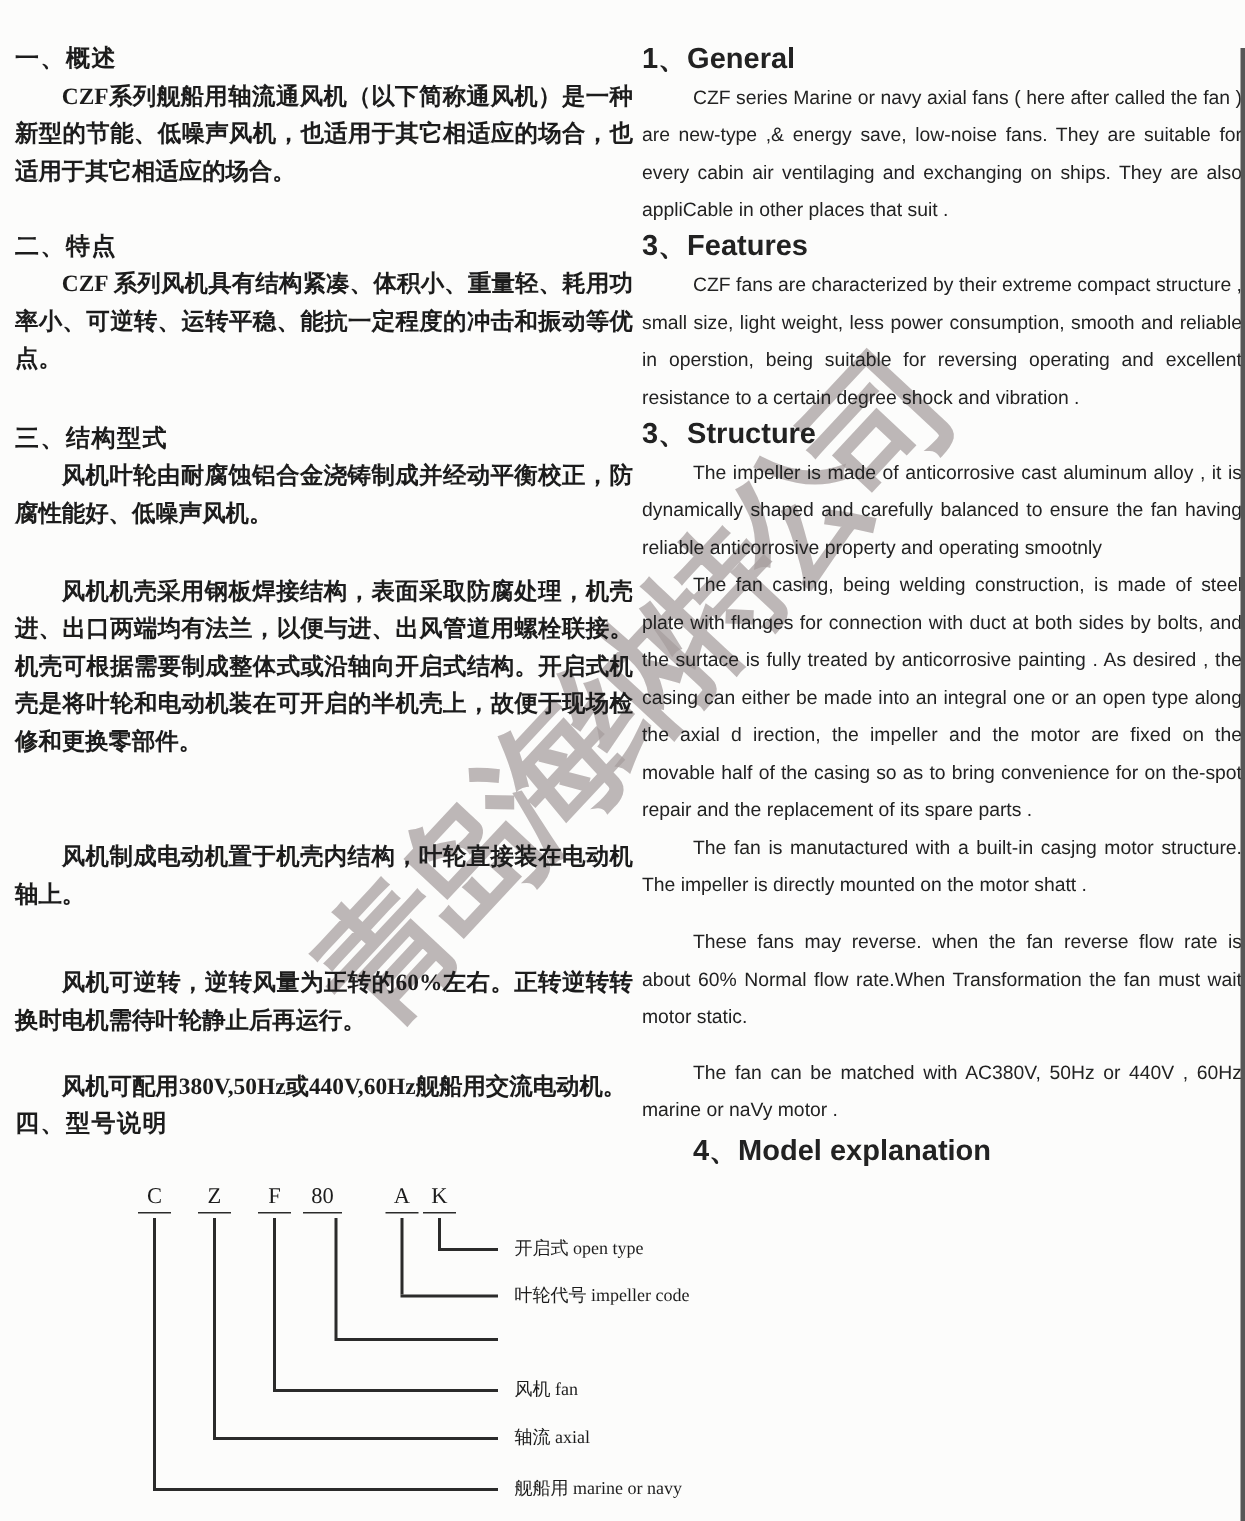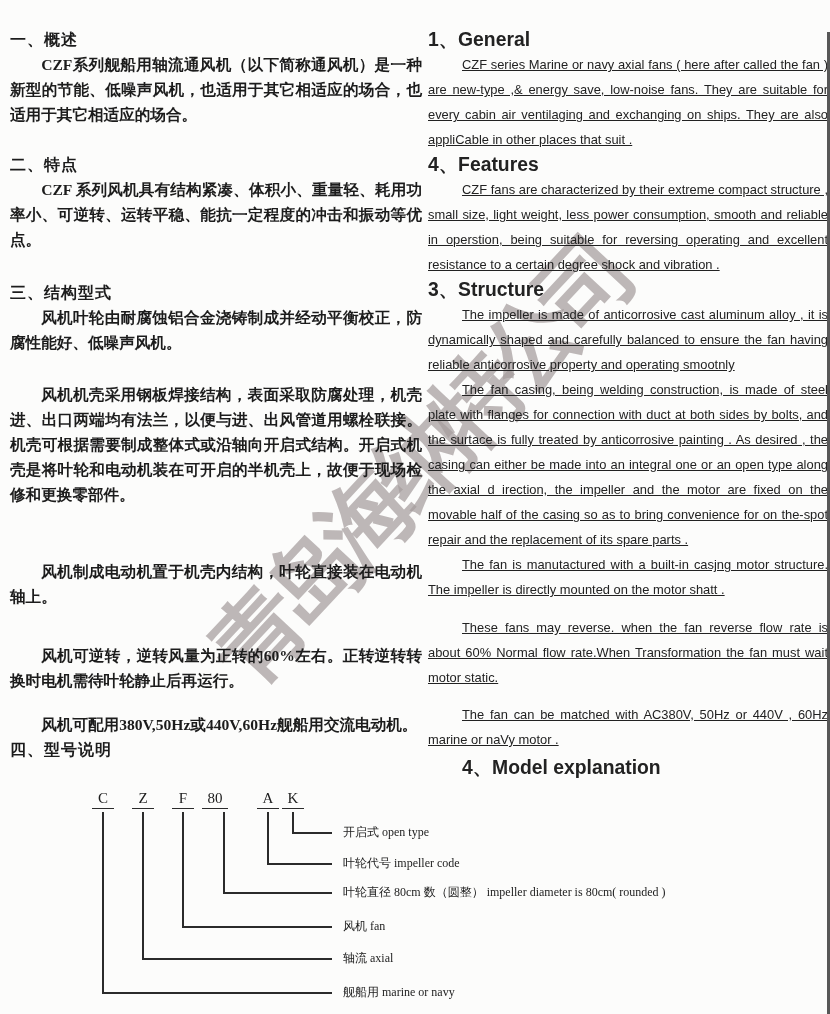--- a/index.html
+++ b/index.html
@@ -18,21 +18,21 @@
   }
   
   .col{position:absolute;top:0;z-index:2;}
   .col-zh{left:10px;width:412px;font-size:15.6px;line-height:25px;font-weight:bold;text-align:justify;}
   .col-en{left:428px;width:400px;font-size:12.9px;line-height:25px;text-align:justify;
           font-family:"Liberation Sans","DejaVu Sans",sans-serif;color:#222;}
   .col-zh .blk,.col-en .blk{position:absolute;left:0;width:100%;margin:0;}
   .zh-h{font-size:16px;letter-spacing:1px;}
   .zh-p{text-indent:2em;}
   .en-h{font-weight:bold;font-family:Liberation Sans, sans-serif;}
-  .en-p{text-indent:34px;text-decoration:underline;}
+  .en-p{text-indent:34px;}
   .indent34{padding-left:34px;}
   
   .scan-edge{position:absolute;right:0;top:32px;width:3px;height:982px;background:#575757;z-index:3;}
   
   .diagram{position:absolute;left:0;top:785px;width:830px;height:229px;z-index:2;
            font-family:"Liberation Serif","DejaVu Serif",serif;}
   .dletter{position:absolute;top:5px;width:22px;text-align:center;font-size:15px;
            padding-bottom:1px;border-bottom:1.6px solid #2b2b2b;}
   .vline{position:absolute;width:2px;background:#2b2b2b;}
   .hline{position:absolute;height:2px;background:#2b2b2b;}
@@ -55,21 +55,21 @@
     <p class="blk zh-p" style="top:382px">风机机壳采用钢板焊接结构，表面采取防腐处理，机壳进、出口两端均有法兰，以便与进、出风管道用螺栓联接。机壳可根据需要制成整体式或沿轴向开启式结构。开启式机壳是将叶轮和电动机装在可开启的半机壳上，故便于现场检修和更换零部件。</p>
     <p class="blk zh-p" style="top:559px">风机制成电动机置于机壳内结构，叶轮直接装在电动机轴上。</p>
     <p class="blk zh-p" style="top:643px">风机可逆转，逆转风量为正转的60%左右。正转逆转转换时电机需待叶轮静止后再运行。</p>
     <p class="blk zh-p" style="top:712px">风机可配用380V,50Hz或440V,60Hz舰船用交流电动机。</p>
     <h2 class="blk zh-h" style="top:737px">四、型号说明</h2>
   </div>
 
   <div class="col col-en">
     <h2 class="blk en-h" style="top:27px">1、General</h2>
     <p class="blk en-p" style="top:52px">CZF series Marine or navy axial fans ( here after called the fan ) are new-type ,&amp; energy save, low-noise fans. They are suitable for every cabin air ventilaging and exchanging on ships. They are also appliCable in other places that suit .</p>
-    <h2 class="blk en-h" style="top:152px">4、Features</h2>
+    <h2 class="blk en-h" style="top:152px">3、Features</h2>
     <p class="blk en-p" style="top:177px">CZF fans are characterized by their extreme compact structure , small size, light weight, less power consumption, smooth and reliable in operstion, being suitable for reversing operating and excellent resistance to a certain degree shock and vibration .</p>
     <h2 class="blk en-h" style="top:277px">3、Structure</h2>
     <p class="blk en-p" style="top:302px">The impeller is made of anticorrosive cast aluminum alloy , it is dynamically shaped and carefully balanced to ensure the fan having reliable anticorrosive property and operating smootnly</p>
     <p class="blk en-p" style="top:377px">The fan casing, being welding construction, is made of steel plate with flanges for connection with duct at both sides by bolts, and the surtace is fully treated by anticorrosive painting . As desired , the casing can either be made into an integral one or an open type along the axial d irection, the impeller and the motor are fixed on the movable half of the casing so as to bring convenience for on the-spot repair and the replacement of its spare parts .</p>
     <p class="blk en-p" style="top:552px">The fan is manutactured with a built-in casjng motor structure. The impeller is directly mounted on the motor shatt .</p>
     <p class="blk en-p" style="top:615px">These fans may reverse. when the fan reverse flow rate is about 60% Normal flow rate.When Transformation the fan must wait motor static.</p>
     <p class="blk en-p" style="top:702px">The fan can be matched with AC380V, 50Hz or 440V , 60Hz marine or naVy motor .</p>
     <h2 class="blk en-h indent34" style="top:755px">4、Model explanation</h2>
   </div>
 
@@ -91,20 +91,19 @@
 
     <div class="hline" style="left:292px;top:47px;width:40px"></div>
     <div class="hline" style="left:267px;top:78px;width:65px"></div>
     <div class="hline" style="left:223px;top:107px;width:109px"></div>
     <div class="hline" style="left:182px;top:141px;width:150px"></div>
     <div class="hline" style="left:142px;top:173px;width:190px"></div>
     <div class="hline" style="left:102px;top:207px;width:230px"></div>
 
     <span class="dlabel" style="top:36px">开启式 open type</span>
     <span class="dlabel" style="top:67px">叶轮代号 impeller code</span>
-    <span class="dlabel" style="top:96px">叶轮直径 80cm 数（圆整）  impeller diameter is 80cm( rounded )</span>
     <span class="dlabel" style="top:130px">风机 fan</span>
     <span class="dlabel" style="top:162px">轴流 axial</span>
     <span class="dlabel" style="top:196px">舰船用  marine or navy</span>
   </div>
 
   <div class="scan-edge"></div>
 </div>
 
 </body></html>

